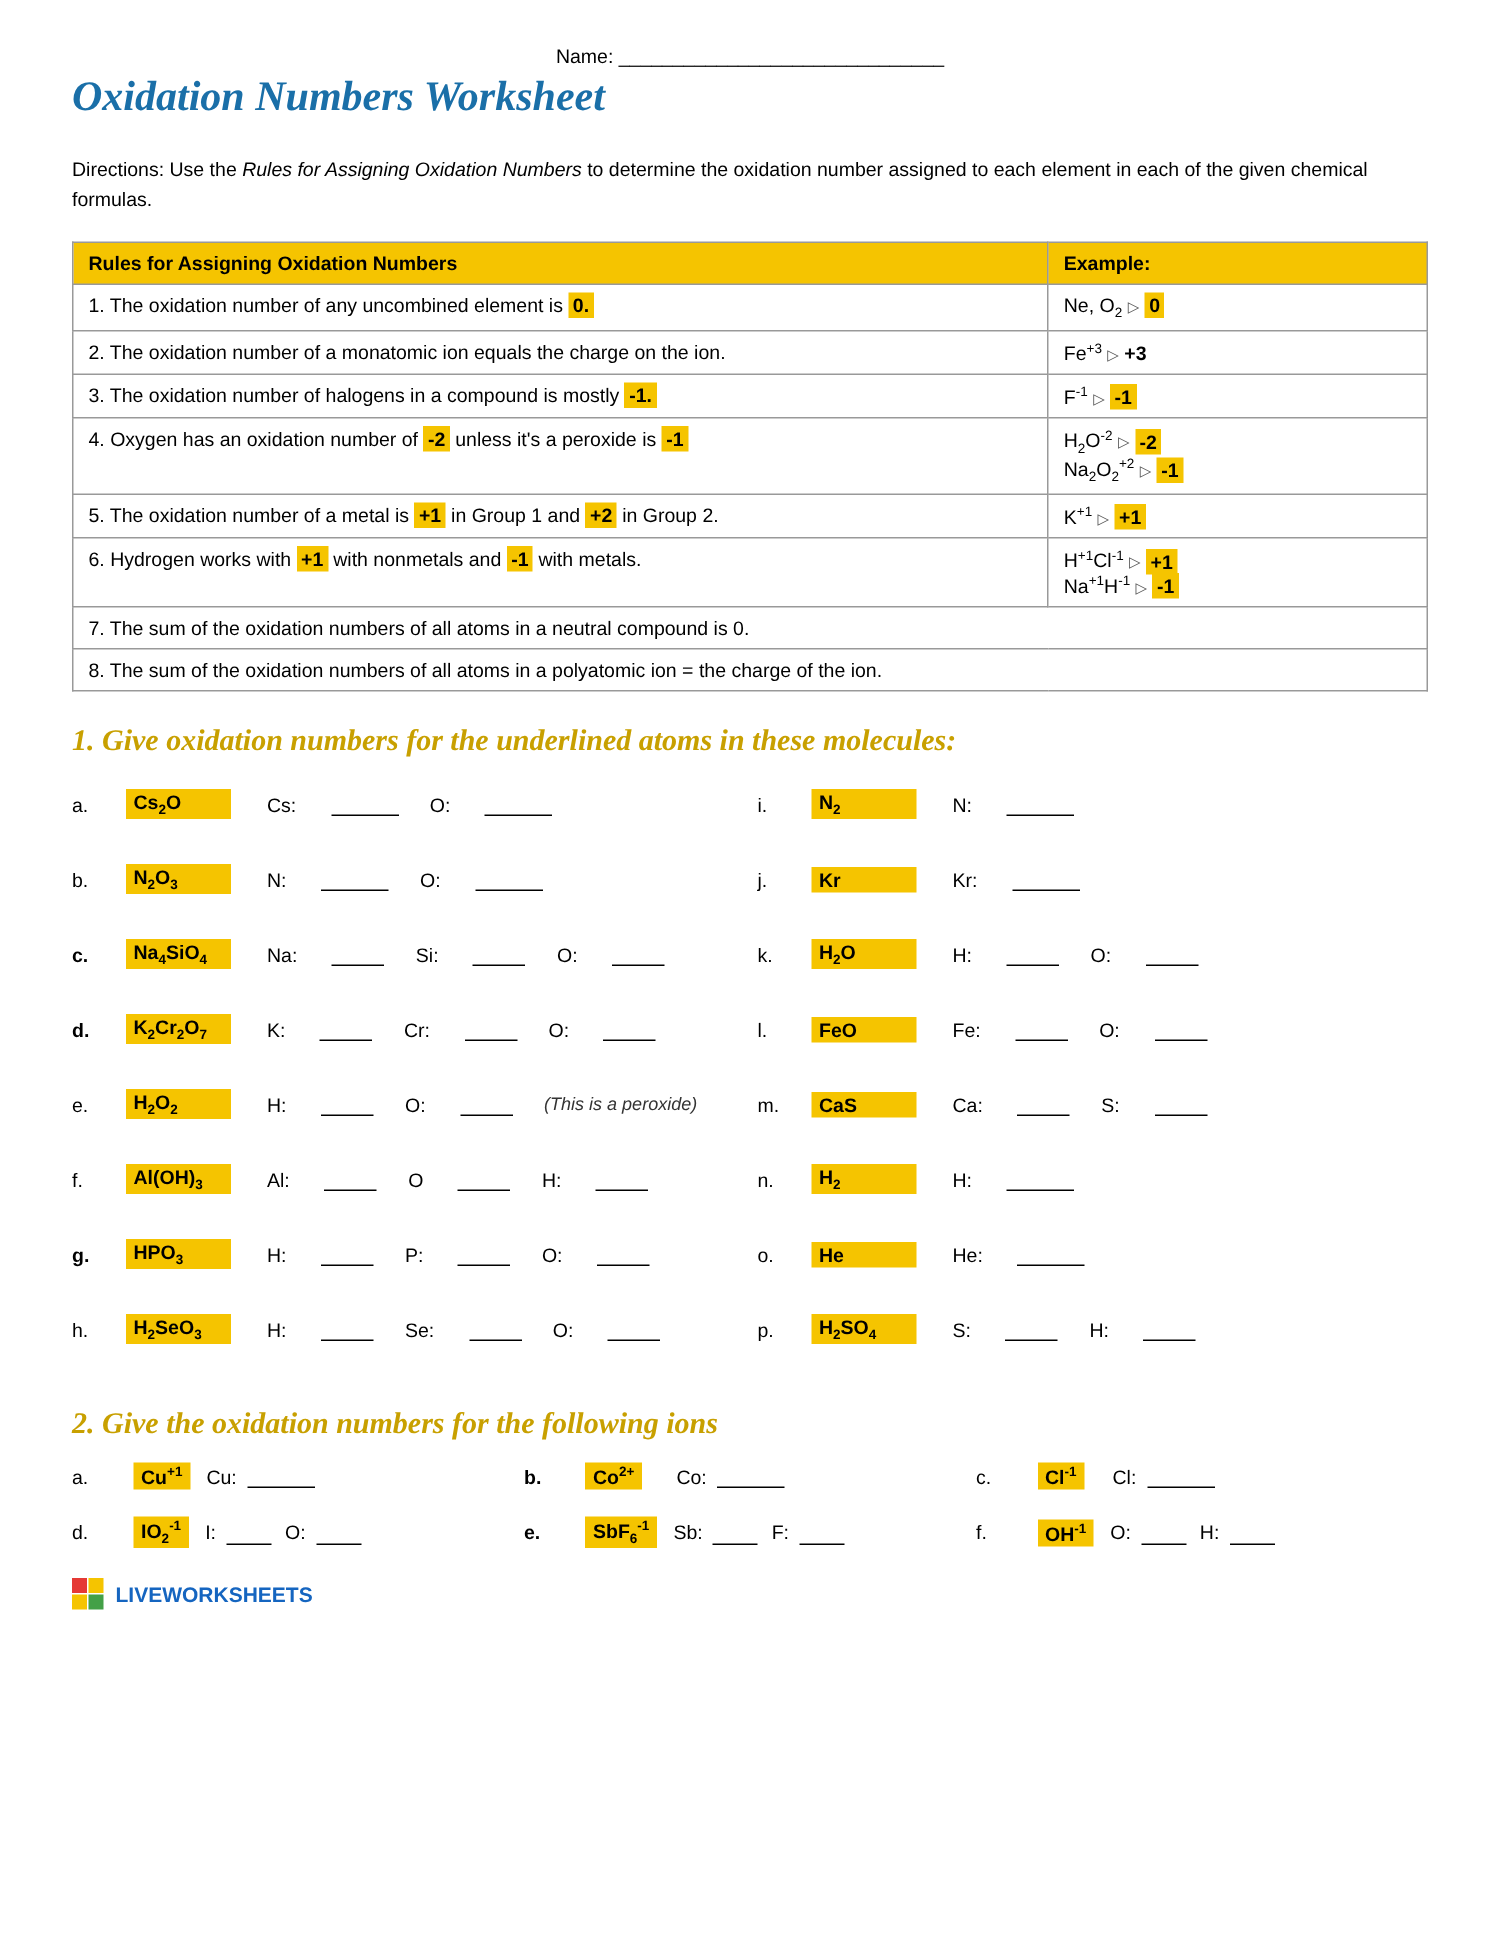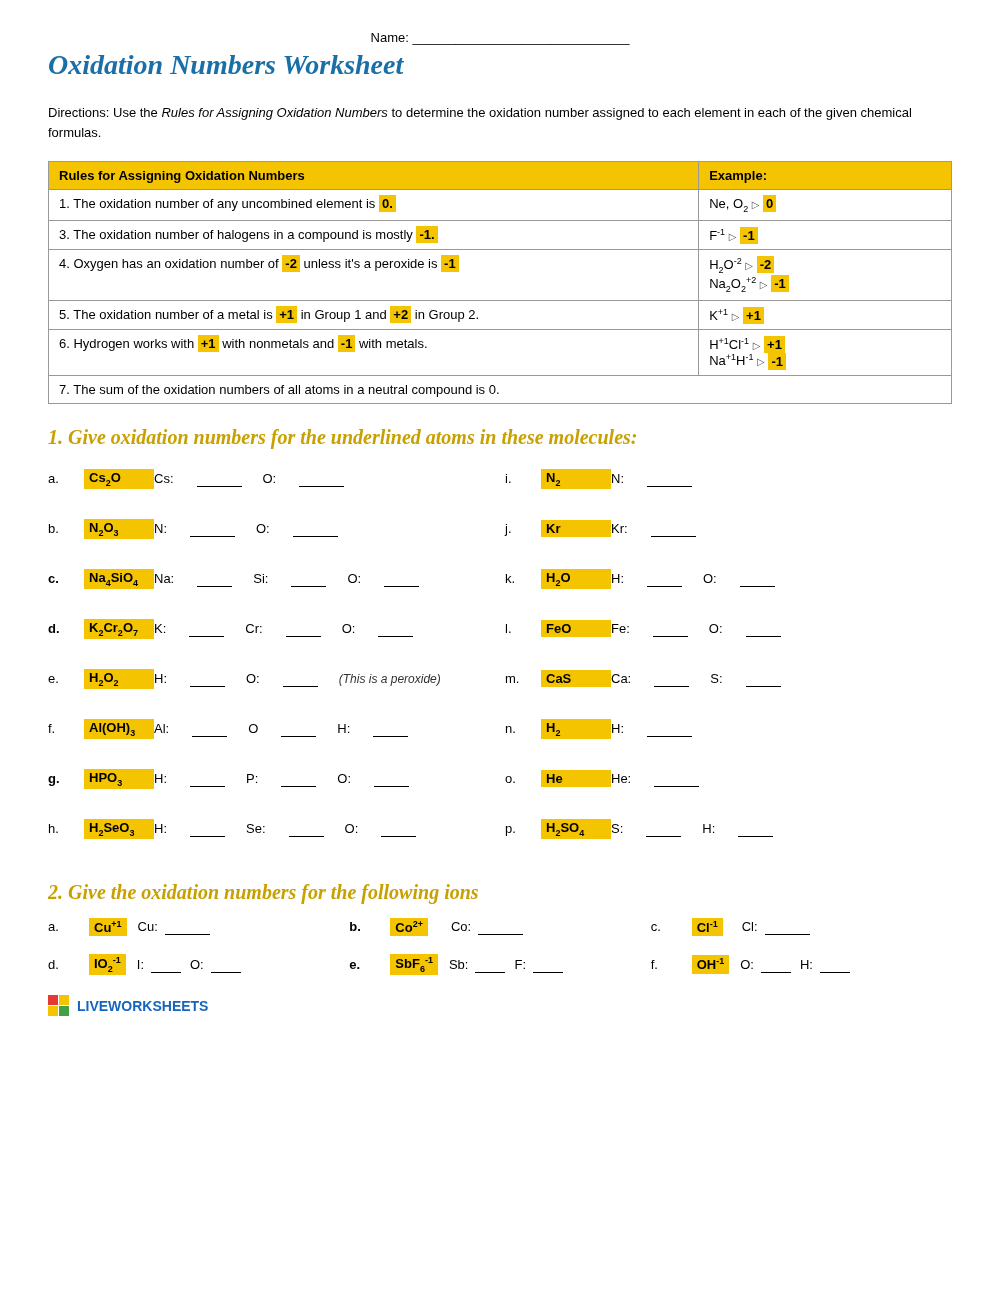--- a/index.html
+++ b/index.html
@@ -80,21 +80,21 @@
       min-width: 36px;
       font-size: 13px;
     }
     .prob-formula {
       display: inline-block;
       background: #f5c400;
       padding: 1px 5px;
       font-weight: bold;
       min-width: 70px;
       font-size: 13px;
-      margin-right: 0;
+      margin-right: 24px;
     }
     .prob-answers {
       display: flex;
       align-items: center;
       gap: 21px;
       flex: 1;
     }
     .prob-answer-label {
       font-size: 13px;
       margin-right: 2px;
@@ -191,20 +191,24 @@
       <td><strong>Rules for Assigning Oxidation Numbers</strong></td>
       <td><strong>Example:</strong></td>
     </tr>
   </thead>
   <tbody>
     <tr>
       <td>1. The oxidation number of any uncombined element is <span class="highlight-yellow">0.</span></td>
       <td>Ne, O<span class="sub">2</span> <span class="arrow">▷</span> <span class="highlight-yellow">0</span></td>
     </tr>
     <tr>
+      <td>2. The oxidation number of a monatomic ion equals the charge on the ion.</td>
+      <td>Fe<span class="sup">+3</span> <span class="arrow">▷</span> <strong>+3</strong></td>
+    </tr>
+    <tr>
       <td>3. The oxidation number of halogens in a compound is mostly <span class="highlight-yellow"><strong>-1.</strong></span></td>
       <td>F<span class="sup">-1</span> <span class="arrow">▷</span> <span class="highlight-yellow"><strong>-1</strong></span></td>
     </tr>
     <tr>
       <td>4. Oxygen has an oxidation number of <span class="highlight-yellow"><strong>-2</strong></span> unless it's a peroxide is <span class="highlight-yellow"><strong>-1</strong></span></td>
       <td>
         H<span class="sub">2</span>O<span class="sup">-2</span> <span class="arrow">▷</span> <span class="highlight-yellow"><strong>-2</strong></span><br>
         Na<span class="sub">2</span>O<span class="sub">2</span><span class="sup">+2</span> <span class="arrow">▷</span> <span class="highlight-yellow"><strong>-1</strong></span>
       </td>
     </tr>
@@ -214,20 +218,23 @@
     </tr>
     <tr>
       <td>6. Hydrogen works with <span class="highlight-yellow"><strong>+1</strong></span> with nonmetals and <span class="highlight-yellow"><strong>-1</strong></span> with metals.</td>
       <td>
         H<span class="sup">+1</span>Cl<span class="sup">-1</span> <span class="arrow">▷</span> <span class="highlight-yellow"><strong>+1</strong></span><br>
         Na<span class="sup">+1</span>H<span class="sup">-1</span> <span class="arrow">▷</span> <span class="highlight-yellow"><strong>-1</strong></span>
       </td>
     </tr>
     <tr>
       <td colspan="2">7.  The sum of the oxidation numbers of all atoms in a neutral compound is 0.</td>
+    </tr>
+    <tr>
+      <td colspan="2">8. The sum of the oxidation numbers of all atoms in a polyatomic ion = the charge of the ion.</td>
     </tr>
   </tbody>
 </table>
 
 <div class="section-heading">1.  Give oxidation numbers for the underlined atoms in these molecules:</div>
 
 <div class="two-col-problems">
 
   <div class="col-left">
 

